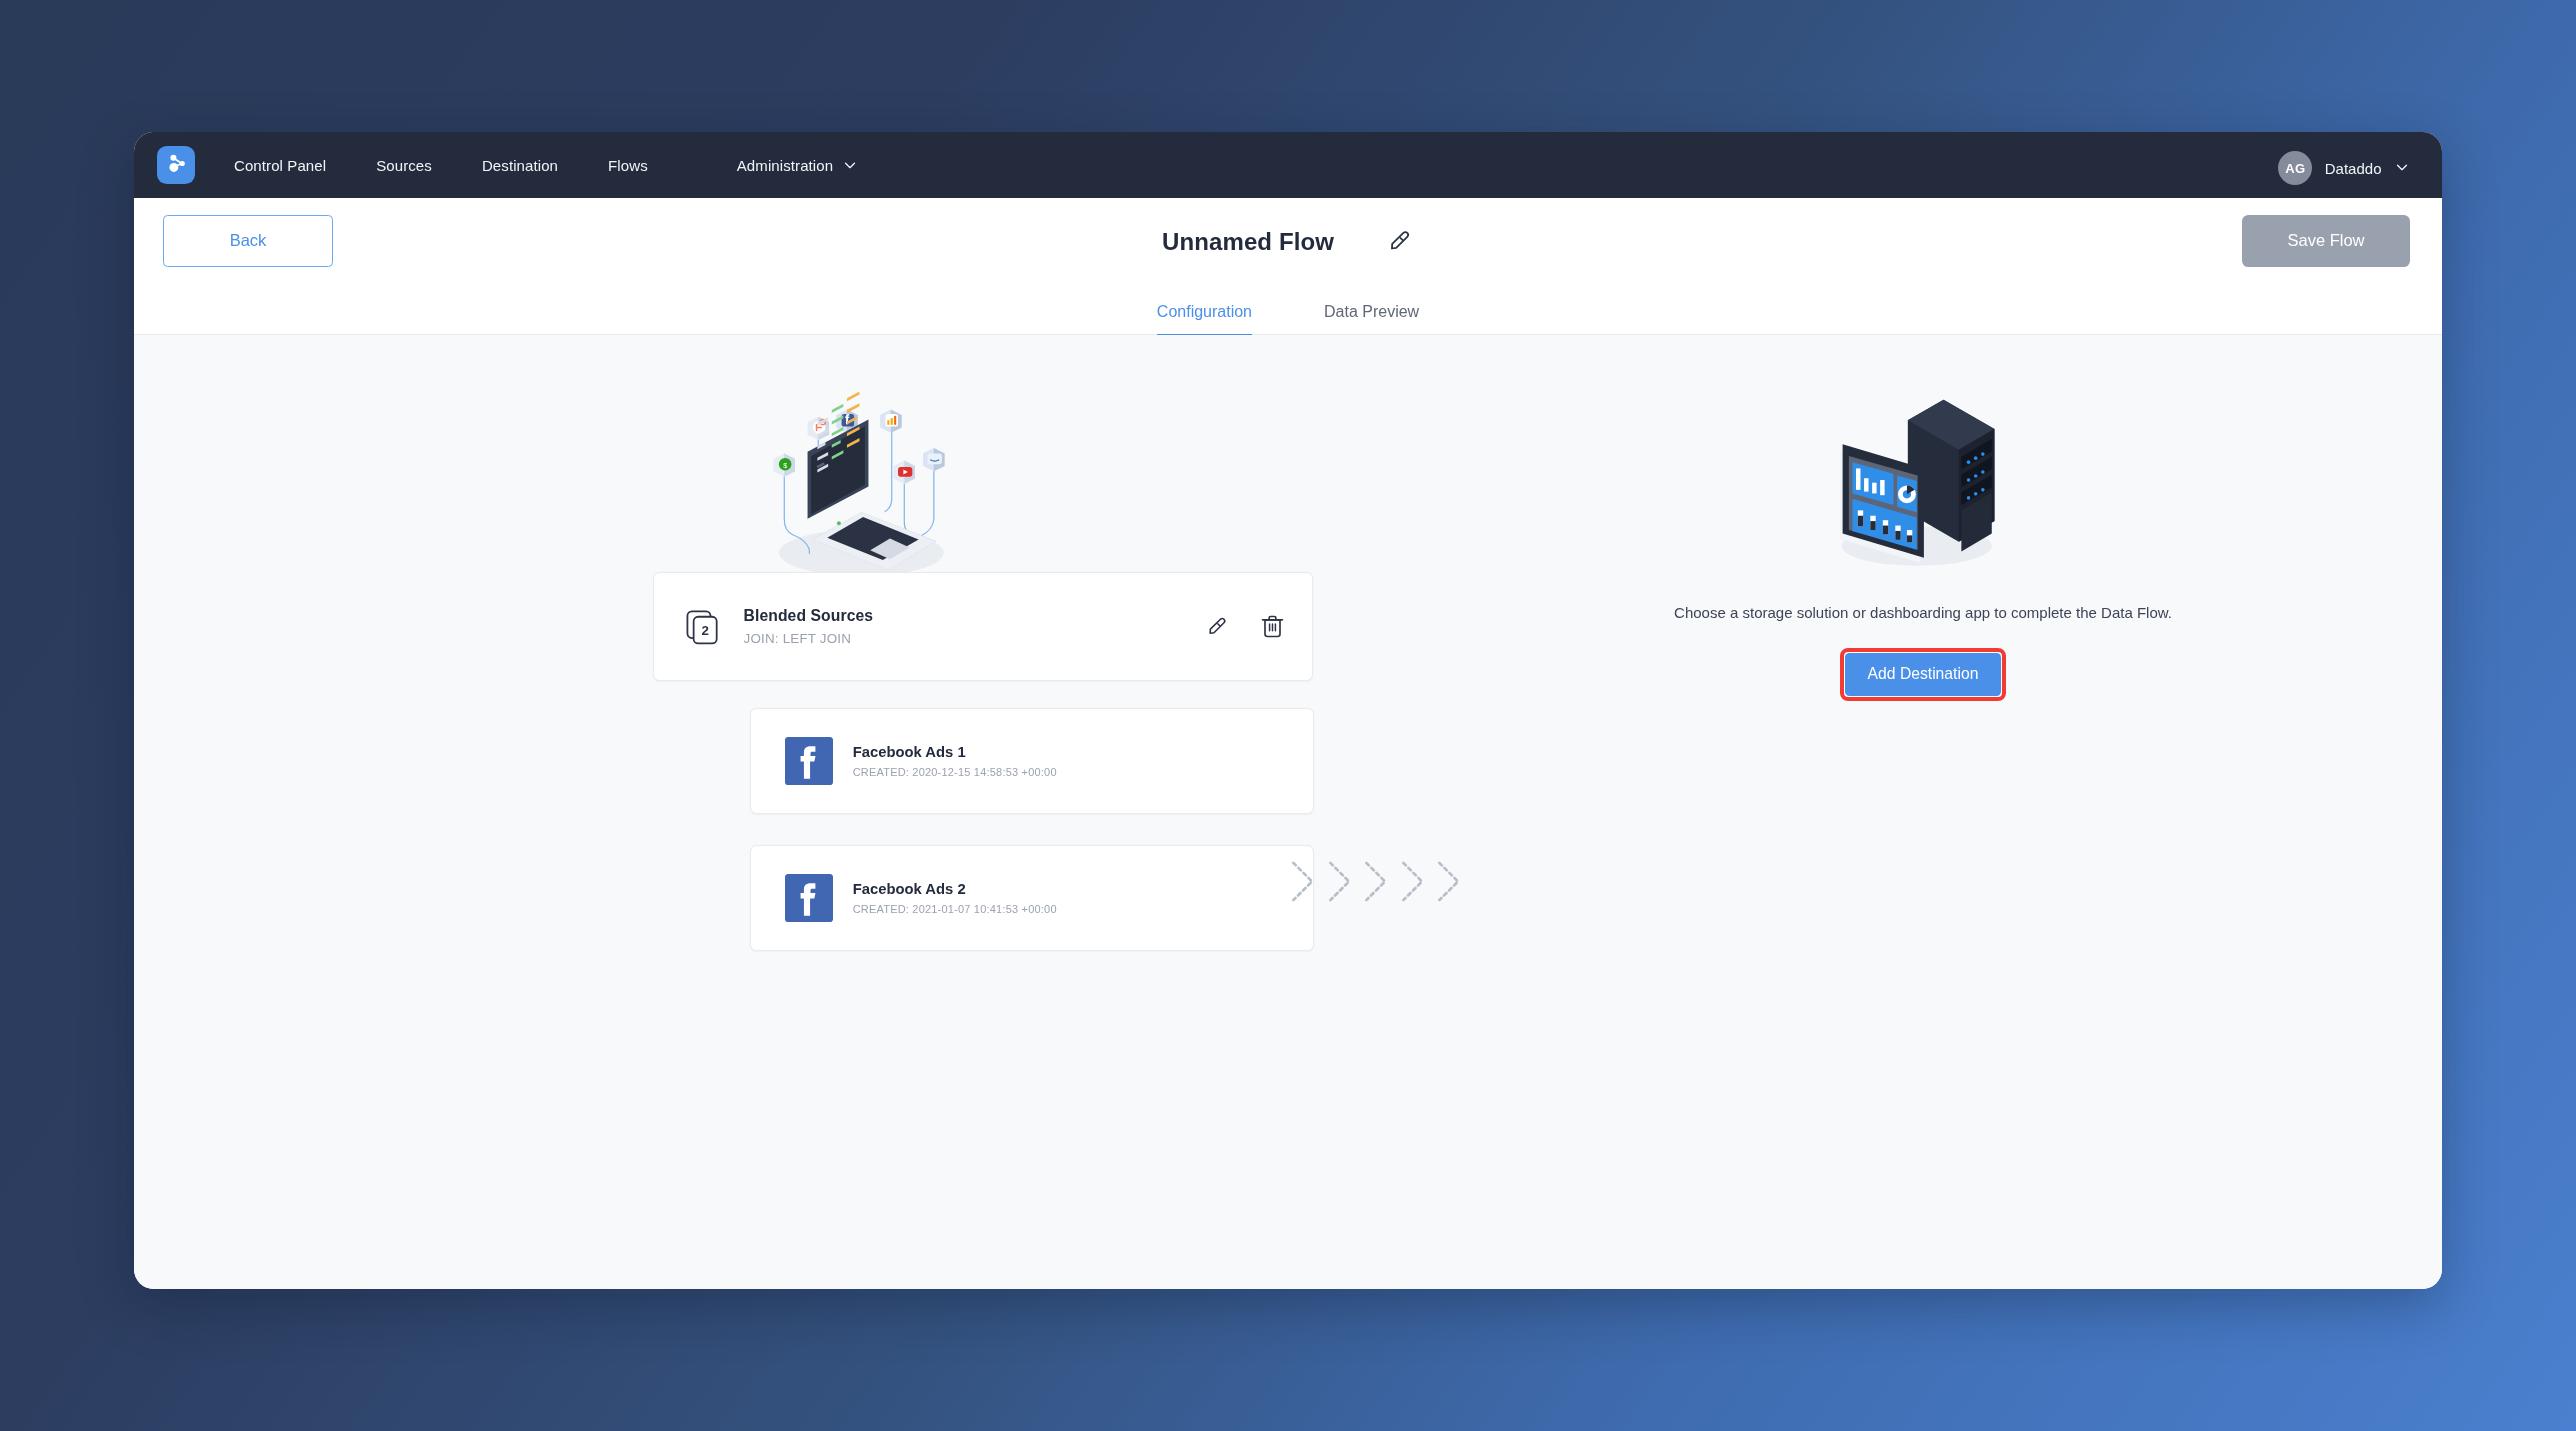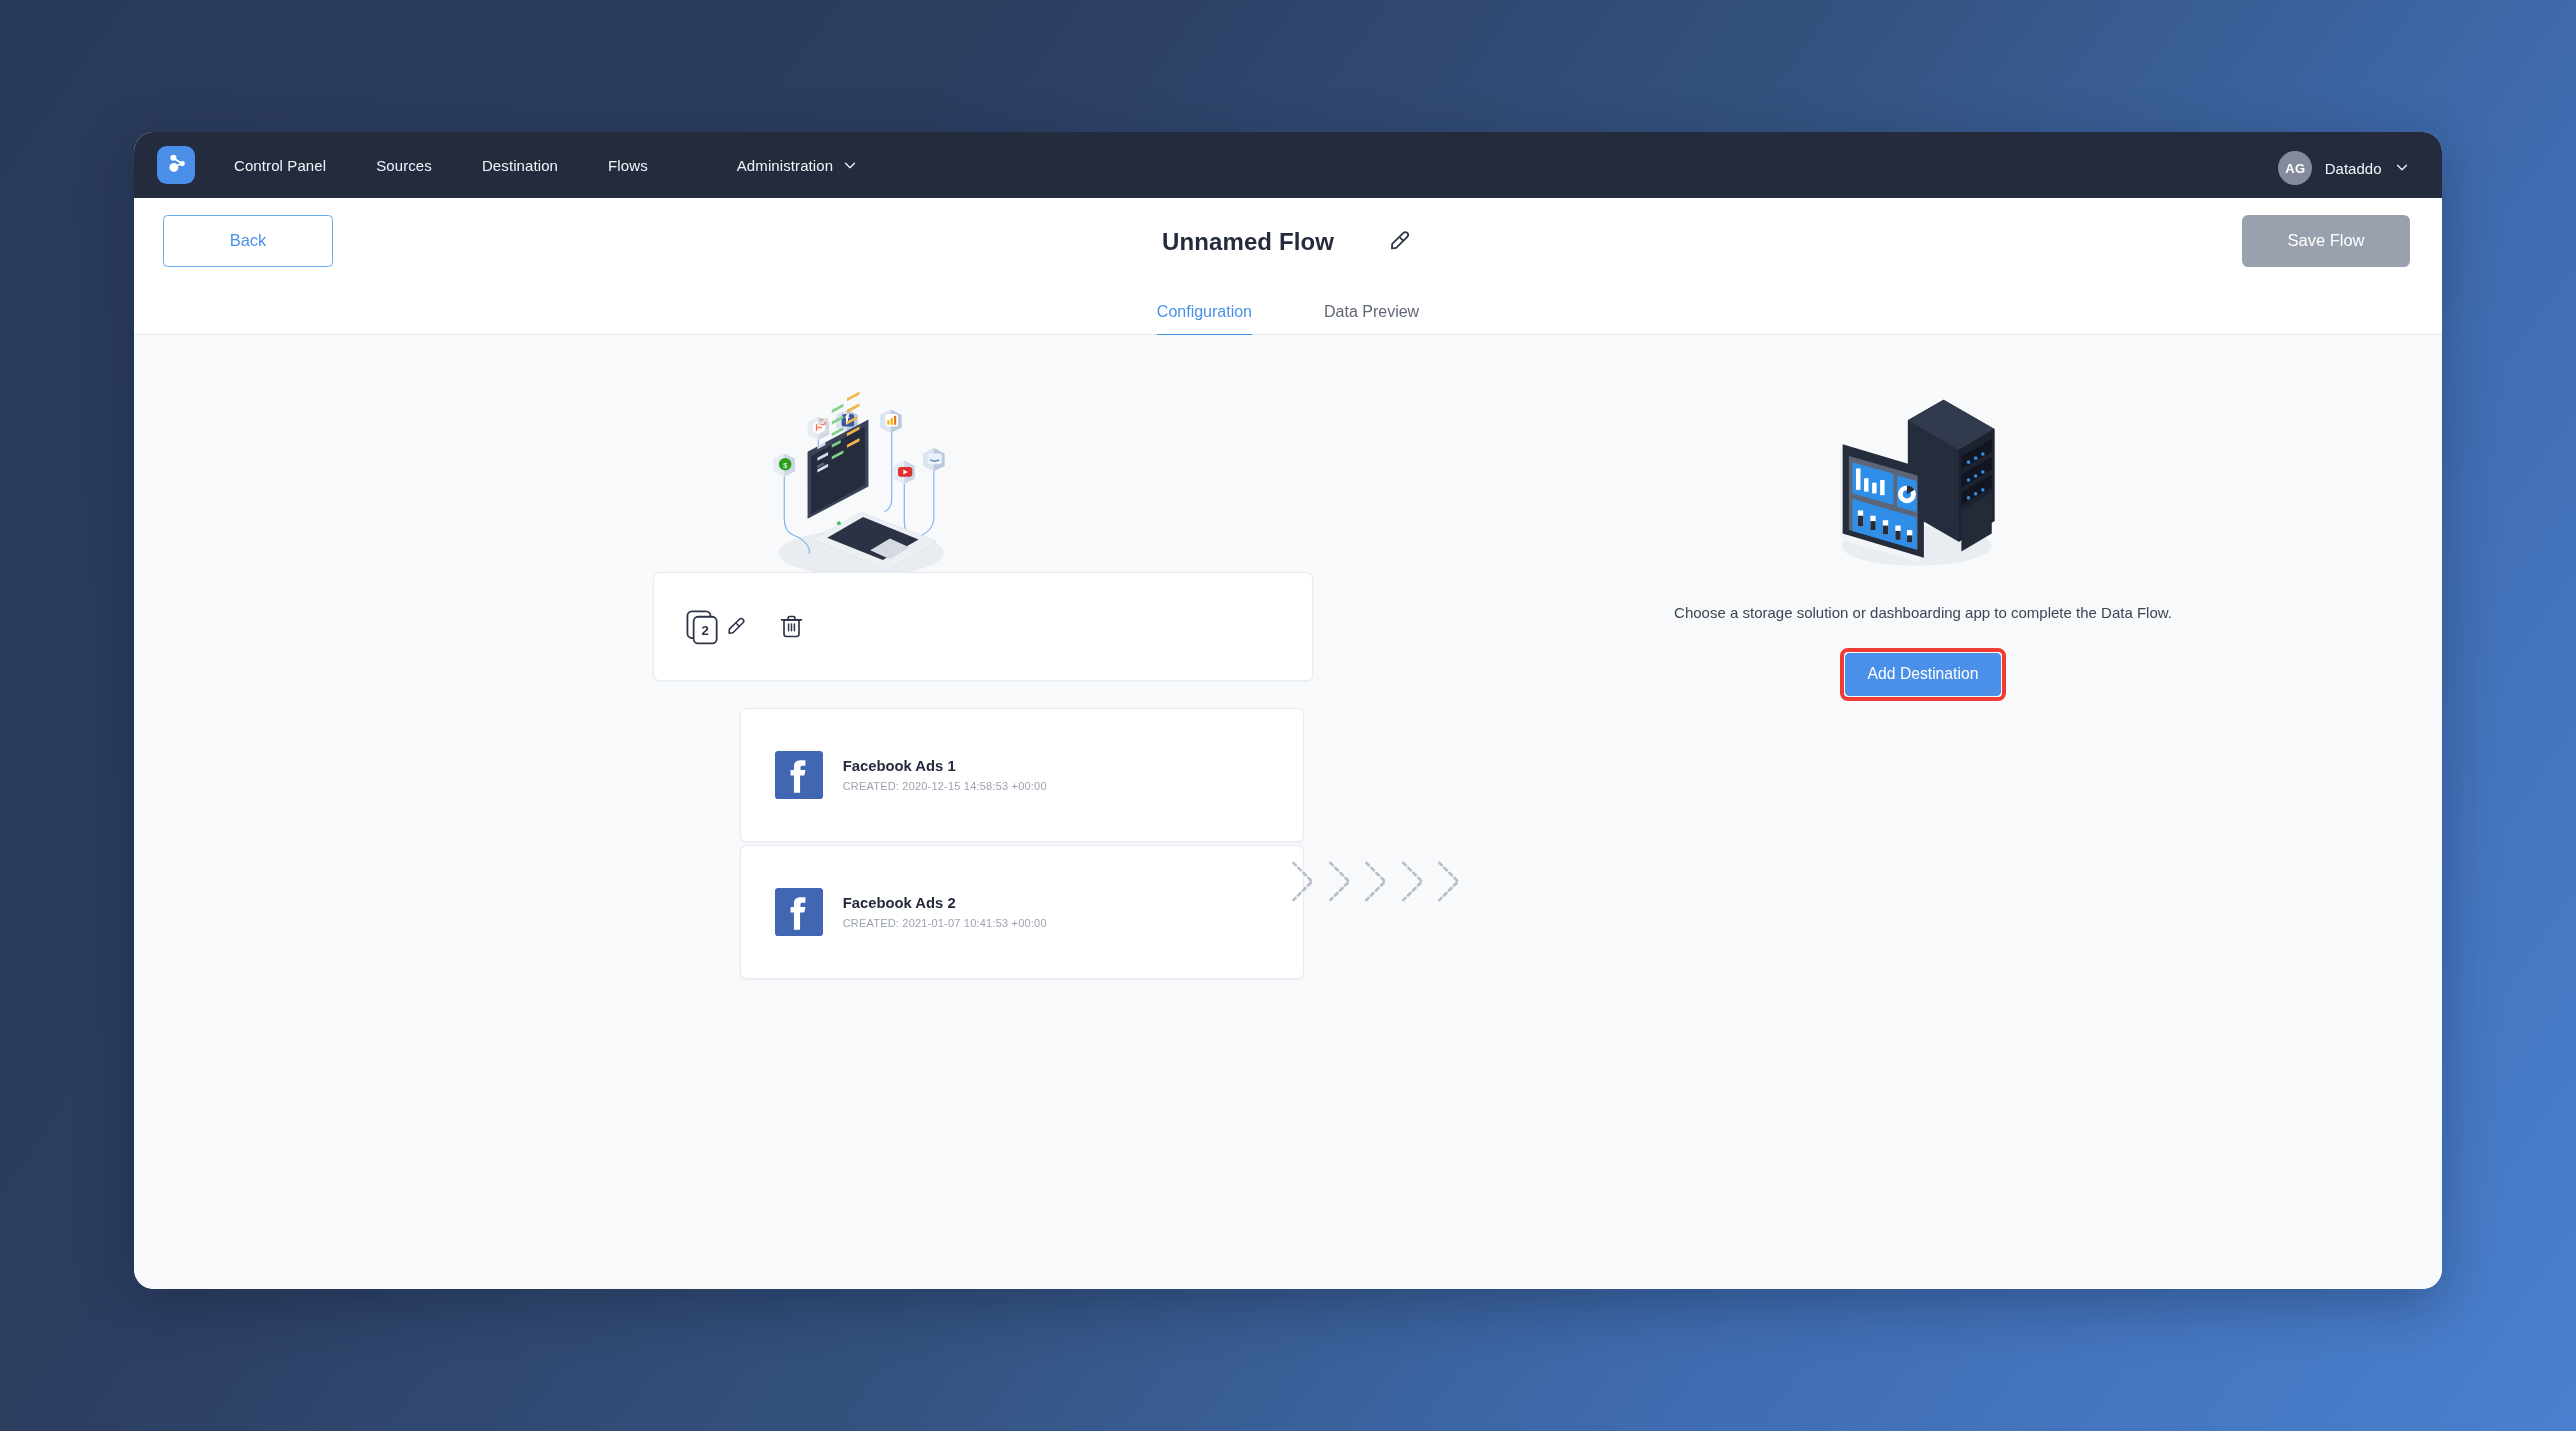--- a/index.html
+++ b/index.html
@@ -151,22 +151,22 @@
   .stack-icon { width: 39px; height: 39px; flex: 0 0 auto; }
   .card-text { margin-left: 21.5px; flex: 1 1 auto; }
   .card-title { font-size: 15.7px; font-weight: bold; color: #232b3d; letter-spacing: 0.1px;}
   .card-sub {
     font-size: 13.4px; color: #9ba2af; margin-top: 5.4px; letter-spacing: 0.2px;
   }
   .card-actions { display: flex; align-items: center; gap: 30px; }
   .icon-btn { cursor: pointer; display: flex; }
 
   .src-card {
-    position: absolute; left: 221px;
-    width: 564px; height: 134px;
+    position: absolute; left: 231px;
+    width: 564px; height: 106px;
     display: flex; align-items: center;
     padding-left: 34px;
   }
   #src-card-0 { top: 373px; }
   #src-card-1 { top: 510px; }
   .fb-icon {
     width: 48px; height: 48px; border-radius: 3.6px;
     background: #4267b2; flex: 0 0 auto;
     position: relative; overflow: hidden;
   }
@@ -382,20 +382,24 @@
       </div>
 
       <div id="blended-card" class="card">
         <span class="stack-icon">
           <svg width="39" height="39" viewBox="0 0 44 44">
             <rect x="5" y="5" width="26" height="30" rx="5" fill="#fff" stroke="#2d3445" stroke-width="2"></rect>
             <rect x="12" y="11" width="26" height="30" rx="5" fill="#fff" stroke="#2d3445" stroke-width="2"></rect>
             <text x="25" y="32" font-size="15" font-weight="bold" fill="#2d3445" text-anchor="middle" font-family="Liberation Sans">2</text>
           </svg>
         </span>
+        <div class="card-text">
+          <div class="card-title">Blended Sources</div>
+          <div class="card-sub">JOIN: LEFT JOIN</div>
+        </div>
         <div class="card-actions">
           <span class="icon-btn">
             <svg width="27" height="27" viewBox="0 0 34 34">
               <path d="M9 25.5 L9.3 20.3 L22 7.8 a3.1 3.1 0 0 1 4.4 4.4 L13.8 24.8 Z" stroke="#2d3445" stroke-width="2" fill="none" stroke-linejoin="round"></path>
               <path d="M18.5 13.5 L21.5 16.4" stroke="#2d3445" stroke-width="1.9" fill="none" stroke-linecap="round"></path>
             </svg>
           </span>
           <span class="icon-btn">
             <svg width="25" height="27" viewBox="0 0 30 32">
               <path d="M3 8 h24" stroke="#2d3445" stroke-width="2" stroke-linecap="round"></path>

